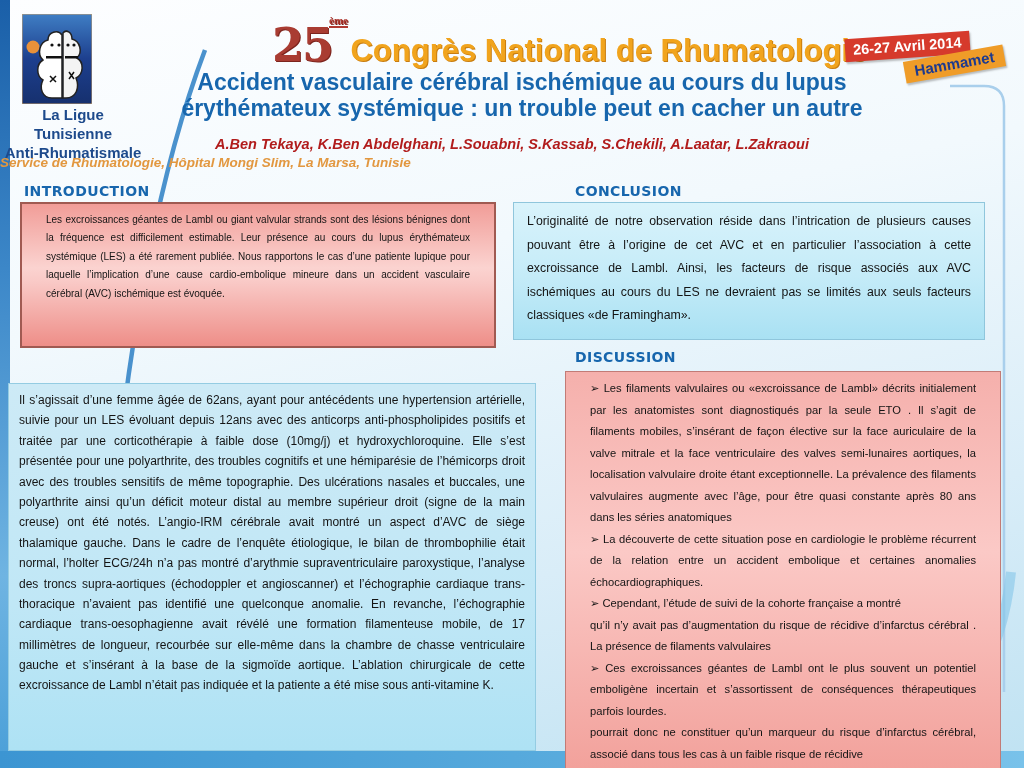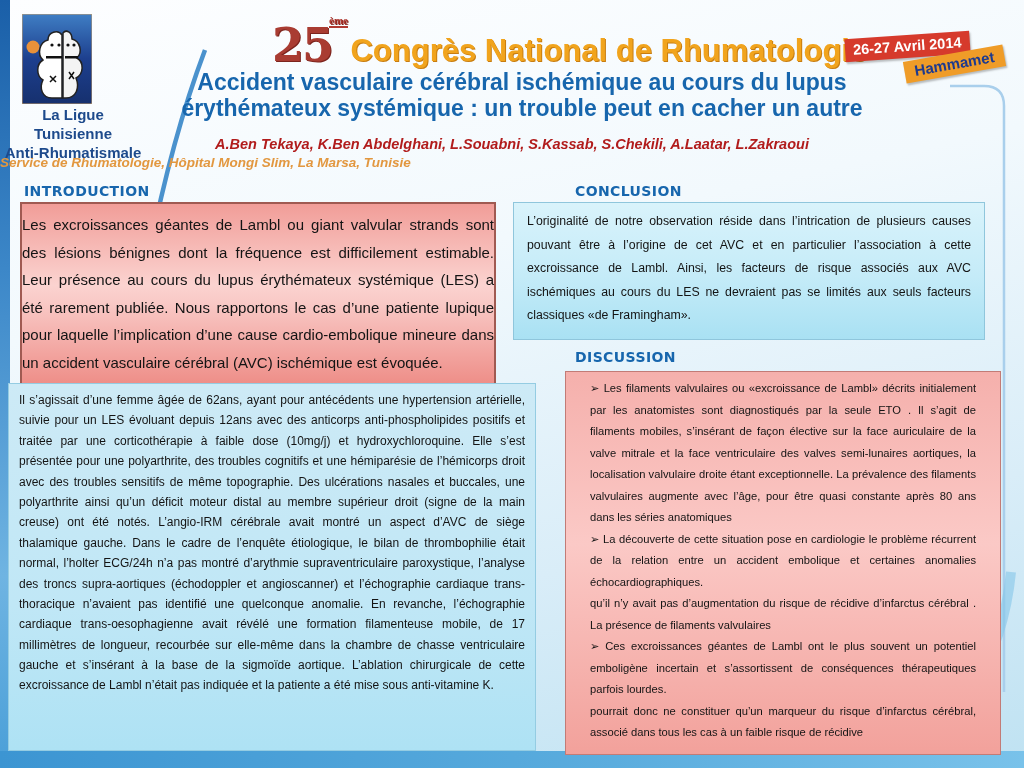--- a/index.html
+++ b/index.html
@@ -40,22 +40,22 @@
   .sec-head{position:absolute;font-family:"DejaVu Sans",sans-serif;font-size:14px;
     font-weight:bold;color:#1766ad;letter-spacing:.4px;}
   .box{position:absolute;box-sizing:border-box;color:#141414;text-align:justify;}
   .box p{margin:0;}
   .pinkbox{
     background:linear-gradient(#f19d98 0%,#fbd3d0 45%,#f9c9c6 55%,#ee8e88 100%);
     border:2px solid #a05a52;}
   .bluebox{
     background:linear-gradient(#d9f3fb 0%,#c4ebf8 55%,#a9e1f3 100%);
     border:1px solid #8fc6dc;}
-  #intro-box{left:20px;top:202px;width:476px;min-height:146px;padding:7px 0;
-    font-size:15px;line-height:1.84;}
+  #intro-box{left:20px;top:202px;width:476px;min-height:146px;padding:7px 24px;
+    font-size:10px;line-height:1.84;}
   #conclusion-box{left:513px;top:202px;width:472px;min-height:138px;padding:7px 13px;
     font-size:12.3px;line-height:1.92;}
   #observation-box{left:8px;top:383px;width:528px;min-height:368px;padding:6px 10px;
     font-size:12px;line-height:1.7;background:linear-gradient(#cdeaf6 0%,#c0e7f6 60%,#aee2f4 100%);
     border:1px solid #94cce2;}
   #discussion-box{left:565px;top:371px;width:436px;min-height:384px;padding:6px 24px;
     font-size:11.2px;line-height:1.92;
     background:linear-gradient(#f5b0ac 0%,#fbc9c6 45%,#f2a19b 100%);
     border:1px solid #c27b76;}
   #intro-head{left:24px;top:183px;}
@@ -130,18 +130,19 @@
     <p>L’originalité de notre observation réside dans l’intrication de plusieurs causes pouvant être à l’origine de cet AVC et en particulier l’association à cette excroissance de Lambl. Ainsi, les facteurs de risque associés aux AVC ischémiques au cours du LES ne devraient pas se limités aux seuls facteurs classiques «de Framingham».</p>
   </div>
 
   <div class="box" id="observation-box">
     <p>Il s’agissait d’une femme âgée de 62ans, ayant pour antécédents une hypertension artérielle, suivie pour un LES évoluant depuis 12ans avec des anticorps anti-phospholipides positifs et traitée par une corticothérapie à faible dose (10mg/j) et hydroxychloroquine. Elle s’est présentée pour une polyarthrite, des troubles cognitifs et une hémiparésie de l’hémicorps droit avec des troubles sensitifs de même topographie. Des ulcérations nasales et buccales, une polyarthrite ainsi qu’un déficit moteur distal au membre supérieur droit (signe de la main creuse) ont été notés. L’angio-IRM cérébrale avait montré un aspect d’AVC de siège thalamique gauche. Dans le cadre de l’enquête étiologique, le bilan de thrombophilie était normal, l’holter ECG/24h n’a pas montré d’arythmie supraventriculaire paroxystique, l’analyse des troncs supra-aortiques (échodoppler et angioscanner) et l’échographie cardiaque trans-thoracique n’avaient pas identifié une quelconque anomalie. En revanche, l’échographie cardiaque trans-oesophagienne avait révélé une formation filamenteuse mobile, de 17 millimètres de longueur, recourbée sur elle-même dans la chambre de chasse ventriculaire gauche et s’insérant à la base de la sigmoïde aortique. L’ablation chirurgicale de cette excroissance de Lambl n’était pas indiquée et la patiente a été mise sous anti-vitamine K.</p>
   </div>
 
   <div class="box" id="discussion-box">
     <p>➢ Les filaments valvulaires ou «excroissance de Lambl» décrits initialement par les anatomistes sont diagnostiqués par la seule ETO . Il s’agit de filaments mobiles, s’insérant de façon élective sur la face auriculaire de la valve mitrale et la face ventriculaire des valves semi-lunaires aortiques, la localisation valvulaire droite étant exceptionnelle. La prévalence des filaments valvulaires augmente avec l’âge, pour être quasi constante après 80 ans dans les séries anatomiques</p>
     <p>➢ La découverte de cette situation pose en cardiologie le problème récurrent de la relation entre un accident embolique et certaines anomalies échocardiographiques.</p>
+    <p>➢ Cependant, l’étude de suivi de la cohorte française a montré</p>
     <p>qu’il n’y avait pas d’augmentation du risque de récidive d’infarctus cérébral . La présence de filaments valvulaires</p>
     <p>➢ Ces excroissances géantes de Lambl ont le plus souvent un potentiel emboligène incertain et s’assortissent  de conséquences thérapeutiques parfois lourdes.</p>
     <p>pourrait donc ne constituer qu’un marqueur du risque d’infarctus cérébral, associé dans tous les cas à un faible risque de récidive</p>
   </div>
 
 </div>
 
 </body></html>

